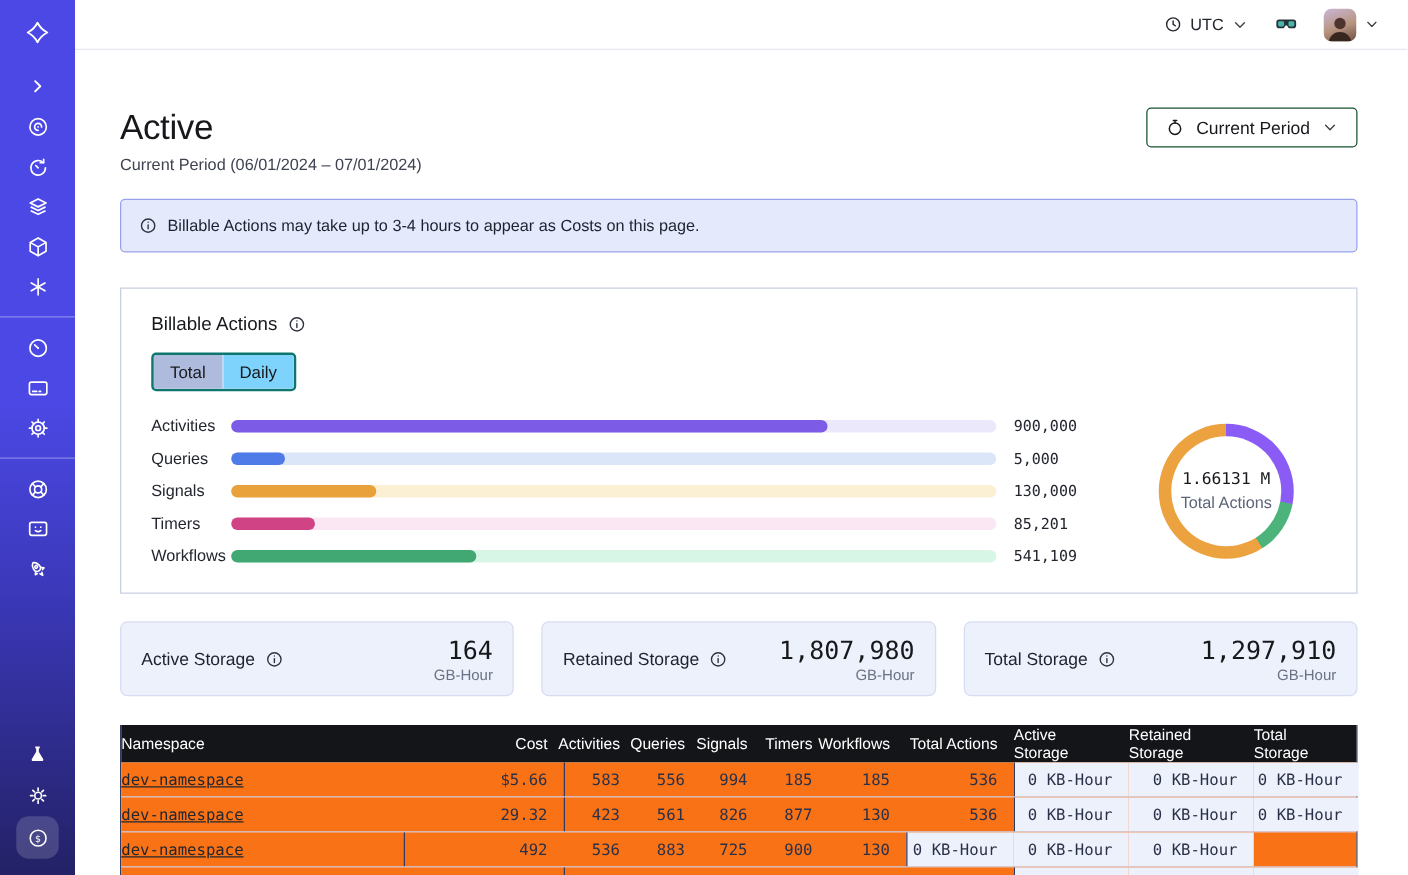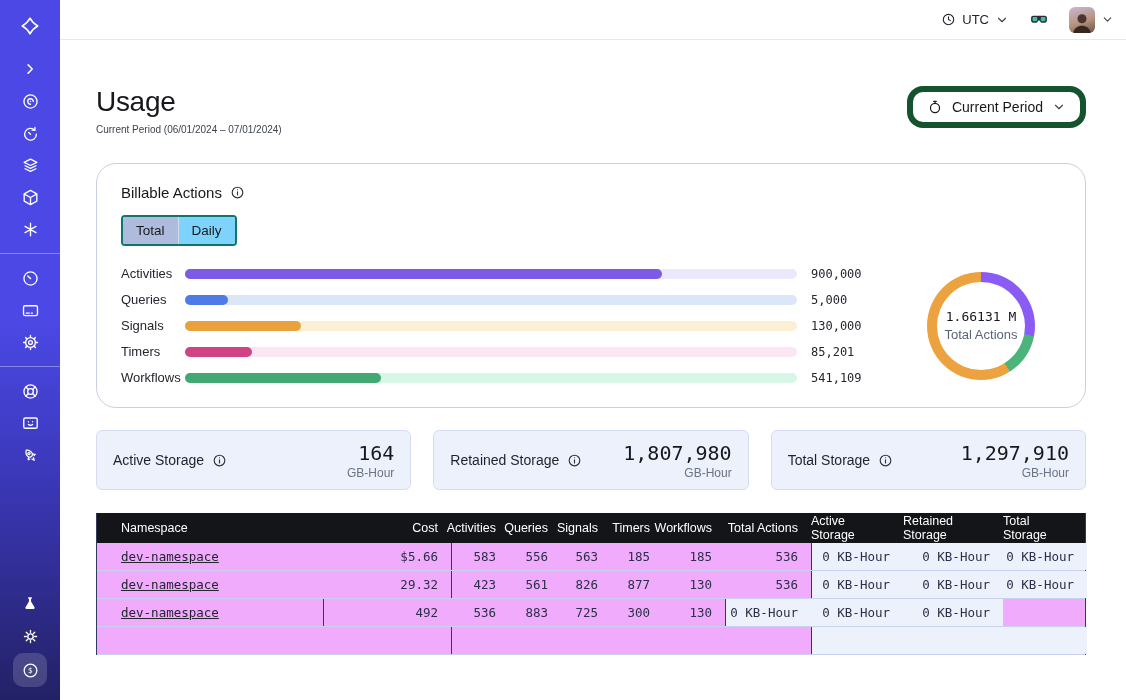--- a/index.html
+++ b/index.html
@@ -20,45 +20,45 @@
     color:#fff; cursor:pointer; margin:1px 0; flex:none; }
   .side-logo { margin-bottom:12px; }
   .side-divider { width:60px; height:1px; background:rgba(255,255,255,.35); margin:8px 0; flex:none; }
   .side-spacer { flex:1; }
   .side-item.active { background:rgba(255,255,255,.16); border-radius:10px; width:34px; height:34px; }
   .side-item svg { display:block; }
 
   
   .topbar {
     margin-left:60px; height:40px; border-bottom:1px solid #E6E8EE;
-    display:flex; align-items:center; justify-content:flex-end; padding-right:12px; gap:20px;
+    display:flex; align-items:center; justify-content:flex-end; padding-right:22px; gap:20px;
     background:#fff;
   }
   .tz-selector { display:flex; align-items:center; gap:6px; font-size:13px; color:#23262F; cursor:pointer; }
   .goggles { display:flex; align-items:center; cursor:pointer; }
   .account { display:flex; align-items:center; gap:6px; cursor:pointer; }
   .avatar { width:26px; height:26px; border-radius:6px; overflow:hidden;
     background:linear-gradient(160deg,#CBB7D8 0%,#B79480 55%,#6E4F41 100%); position:relative; }
   .avatar svg { position:absolute; bottom:-2px; left:0; }
 
   
   .content { margin-left:60px; padding:0 40px 0 36px; }
   .header-row { display:flex; justify-content:space-between; align-items:flex-start; margin-top:46px; }
   h1.page-title { margin:0; font-size:28px; line-height:32px; font-weight:500; letter-spacing:-.3px; color:#17181C; }
-  .subtitle { margin-top:6px; font-size:10px; color:#3D4350; }
-  .period-btn { display:flex; align-items:center; gap:9px; border:6px solid #14532d; border-radius:16px;
+  .subtitle { margin-top:6px; font-size:13px; color:#3D4350; }
+  .period-btn { display:flex; align-items:center; gap:9px; border:1px solid #14532d; border-radius:4px;
     background:#fff; padding:7px 14px; font-size:14px; font-weight:500; color:#17181C;
     font-family:"Liberation Sans", sans-serif; cursor:pointer; }
 
   .banner { margin-top:20px; background:#E4EAFC; border:1px solid #98A1EC; border-radius:4px;
     padding:13px 14px; font-size:13px; color:#1D2130; display:flex; gap:8px; align-items:center; }
   .info-ic { color:#30343F; display:flex; }
 
   
-  .card { margin-top:28px; border:1px solid #C9CFE2; border-radius:20px; padding:20px 24px 24px; background:#fff; }
+  .card { margin-top:28px; border:1px solid #C9CFE2; border-radius:0; padding:20px 24px 24px; background:#fff; }
   .card-title { display:flex; align-items:center; gap:8px; font-size:15px; color:#17181C; }
   .tabs { display:inline-flex; border:2px solid #0f766e; border-radius:4px; overflow:hidden; margin-top:14px; }
   .tab { padding:6px 13px; font-size:13.5px; background:#7dd3fc; color:#17181C; cursor:pointer;
     font-family:"Liberation Sans", sans-serif; border:none; }
   .tab + .tab { border-left:1px solid #D6DBE8; }
   .tab.active { background:#AEBBDD; }
 
   .chart-row { display:flex; align-items:center; margin-top:22px; gap:24px; }
   .bars { flex:1; display:flex; flex-direction:column; gap:15px; }
   .bar-row { display:flex; align-items:center; height:11px; }
@@ -85,22 +85,22 @@
   .storage-num { font:20px "DejaVu Sans Mono", monospace; color:#17181C; }
   .storage-unit { font-size:12px; color:#6A7285; margin-top:1px; }
 
   
   .usage-table { margin-top:23px; border-left:1px solid #34395E; border-right:1px solid #34395E; }
   .t-row { display:grid; grid-template-columns:226px 128px 58px 52px 50px 52px 62px 86px 92px 100px 84px; }
   .cell { display:flex; align-items:center; min-width:0; }
   .t-head { background:#141519; }
   .t-head .cell { color:#fff; font-size:12.5px; height:30px; }
   .t-body .t-row { height:28px; border-bottom:1px solid #C8D1EE;
-    font:12.5px "DejaVu Sans Mono", monospace; color:#2A3047; background:#f0abfc; }
-  .c-left { justify-content:flex-start; padding-left:24px; }
+    font:12.5px "DejaVu Sans Mono", monospace; color:#2A3047; background:#f97316; }
+  .c-left { justify-content:flex-start; }
   .num { justify-content:flex-end; padding-right:13px; }
   .gb { border-left:1px solid #34395E; }
   .storage-cell { background:#EDF1FB; }
   .ns-link { color:#23262F; text-decoration:underline; cursor:pointer; }
 </style>
 </head>
 <body>
 
 <aside class="sidebar">
   <div class="side-item side-logo">
@@ -240,35 +240,45 @@
     <svg width="13" height="13" viewBox="0 0 24 24" fill="none" stroke="#444" stroke-width="2" stroke-linecap="round" stroke-linejoin="round">
         <path d="m6 9 6 6 6-6"></path>
       </svg>
   </div>
 </header>
 
 <main class="content">
 
   <div class="header-row">
     <div>
-      <h1 class="page-title">Usage</h1>
+      <h1 class="page-title">Active</h1>
       <div class="subtitle">Current Period (06/01/2024 – 07/01/2024)</div>
     </div>
     <button class="period-btn">
       <svg width="16" height="16" viewBox="0 0 24 24" fill="none" stroke="#17181C" stroke-width="1.8" stroke-linecap="round">
           <circle cx="12" cy="13.5" r="6.8"></circle>
           <path d="M10 3.5h4M12 3.5v3.2"></path>
         </svg>
       <span>Current Period</span>
       <svg width="14" height="14" viewBox="0 0 24 24" fill="none" stroke="#444" stroke-width="2" stroke-linecap="round" stroke-linejoin="round">
           <path d="m6 9 6 6 6-6"></path>
         </svg>
     </button>
   </div>
 
+  <div class="banner">
+    <span class="info-ic">
+      <svg width="15" height="15" viewBox="0 0 24 24" fill="none" stroke="#30343F" stroke-width="1.8" stroke-linecap="round">
+          <circle cx="12" cy="12" r="8.5"></circle>
+          <path d="M12 11v5"></path>
+          <path d="M12 7.6h.01"></path>
+        </svg>
+    </span>
+    <span>Billable Actions may take up to 3-4 hours to appear as Costs on this page.</span>
+  </div>
 
   <section class="card">
     <div class="card-title">
       <span>Billable Actions</span>
       <span class="info-ic">
         <svg width="15" height="15" viewBox="0 0 24 24" fill="none" stroke="#30343F" stroke-width="1.8" stroke-linecap="round">
             <circle cx="12" cy="12" r="8.5"></circle>
             <path d="M12 11v5"></path>
             <path d="M12 7.6h.01"></path>
           </svg>
@@ -393,21 +403,21 @@
         <div class="cell num">Total Storage</div>
       </div>
     <div class="t-body" id="tbody">
         <div class="t-row">
           <div class="cell c-left">
             <a class="ns-link">dev-namespace</a>
           </div>
           <div class="cell num">$5.66</div>
           <div class="cell num gb">583</div>
           <div class="cell num">556</div>
-          <div class="cell num">563</div>
+          <div class="cell num">994</div>
           <div class="cell num">185</div>
           <div class="cell num">185</div>
           <div class="cell num">536</div>
           <div class="cell num gb storage-cell">0 KB-Hour</div>
           <div class="cell num storage-cell">0 KB-Hour</div>
           <div class="cell num storage-cell">0 KB-Hour</div>
         </div>
         <div class="t-row">
           <div class="cell c-left">
             <a class="ns-link">dev-namespace</a>
@@ -424,21 +434,21 @@
           <div class="cell num storage-cell">0 KB-Hour</div>
         </div>
         <div class="t-row">
           <div class="cell c-left">
             <a class="ns-link">dev-namespace</a>
           </div>
           <div class="cell num gb">492</div>
           <div class="cell num">536</div>
           <div class="cell num">883</div>
           <div class="cell num">725</div>
-          <div class="cell num">300</div>
+          <div class="cell num">900</div>
           <div class="cell num">130</div>
           <div class="cell num gb storage-cell">0 KB-Hour</div>
           <div class="cell num storage-cell">0 KB-Hour</div>
           <div class="cell num storage-cell">0 KB-Hour</div>
         </div>
         <div class="t-row">
           <div class="cell c-left"></div>
           <div class="cell num"></div>
           <div class="cell num gb"></div>
           <div class="cell num"></div>

